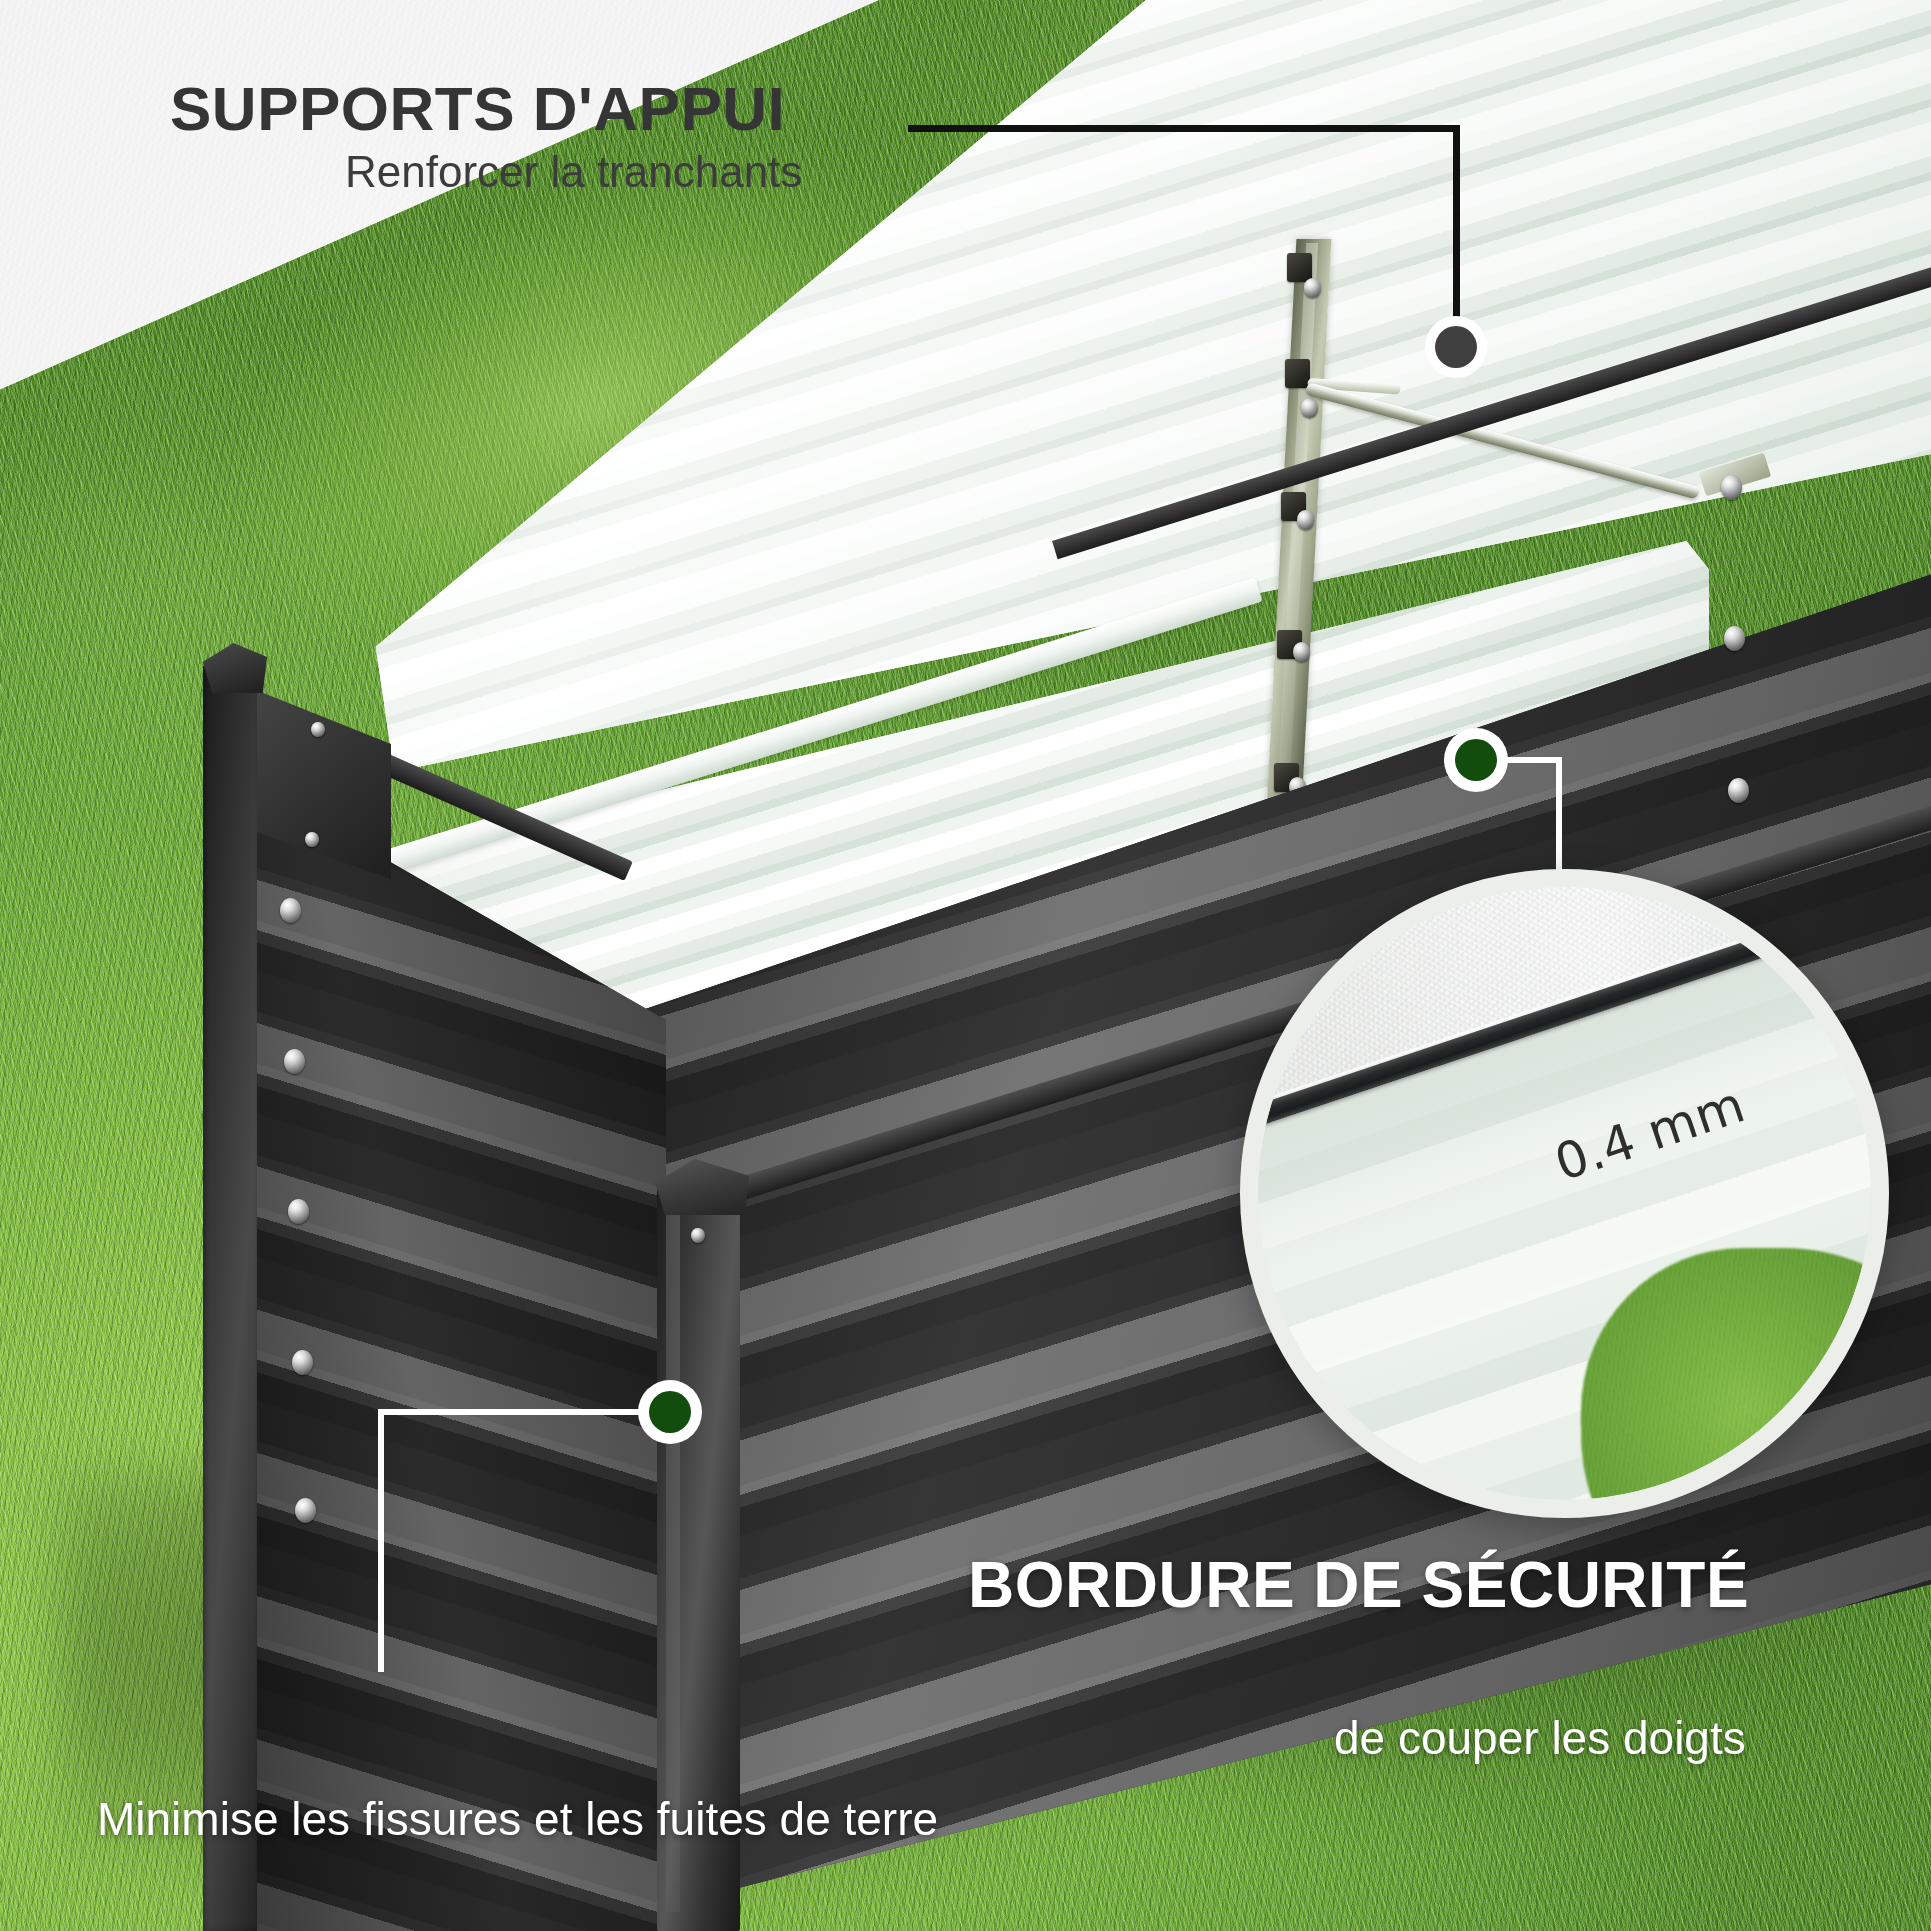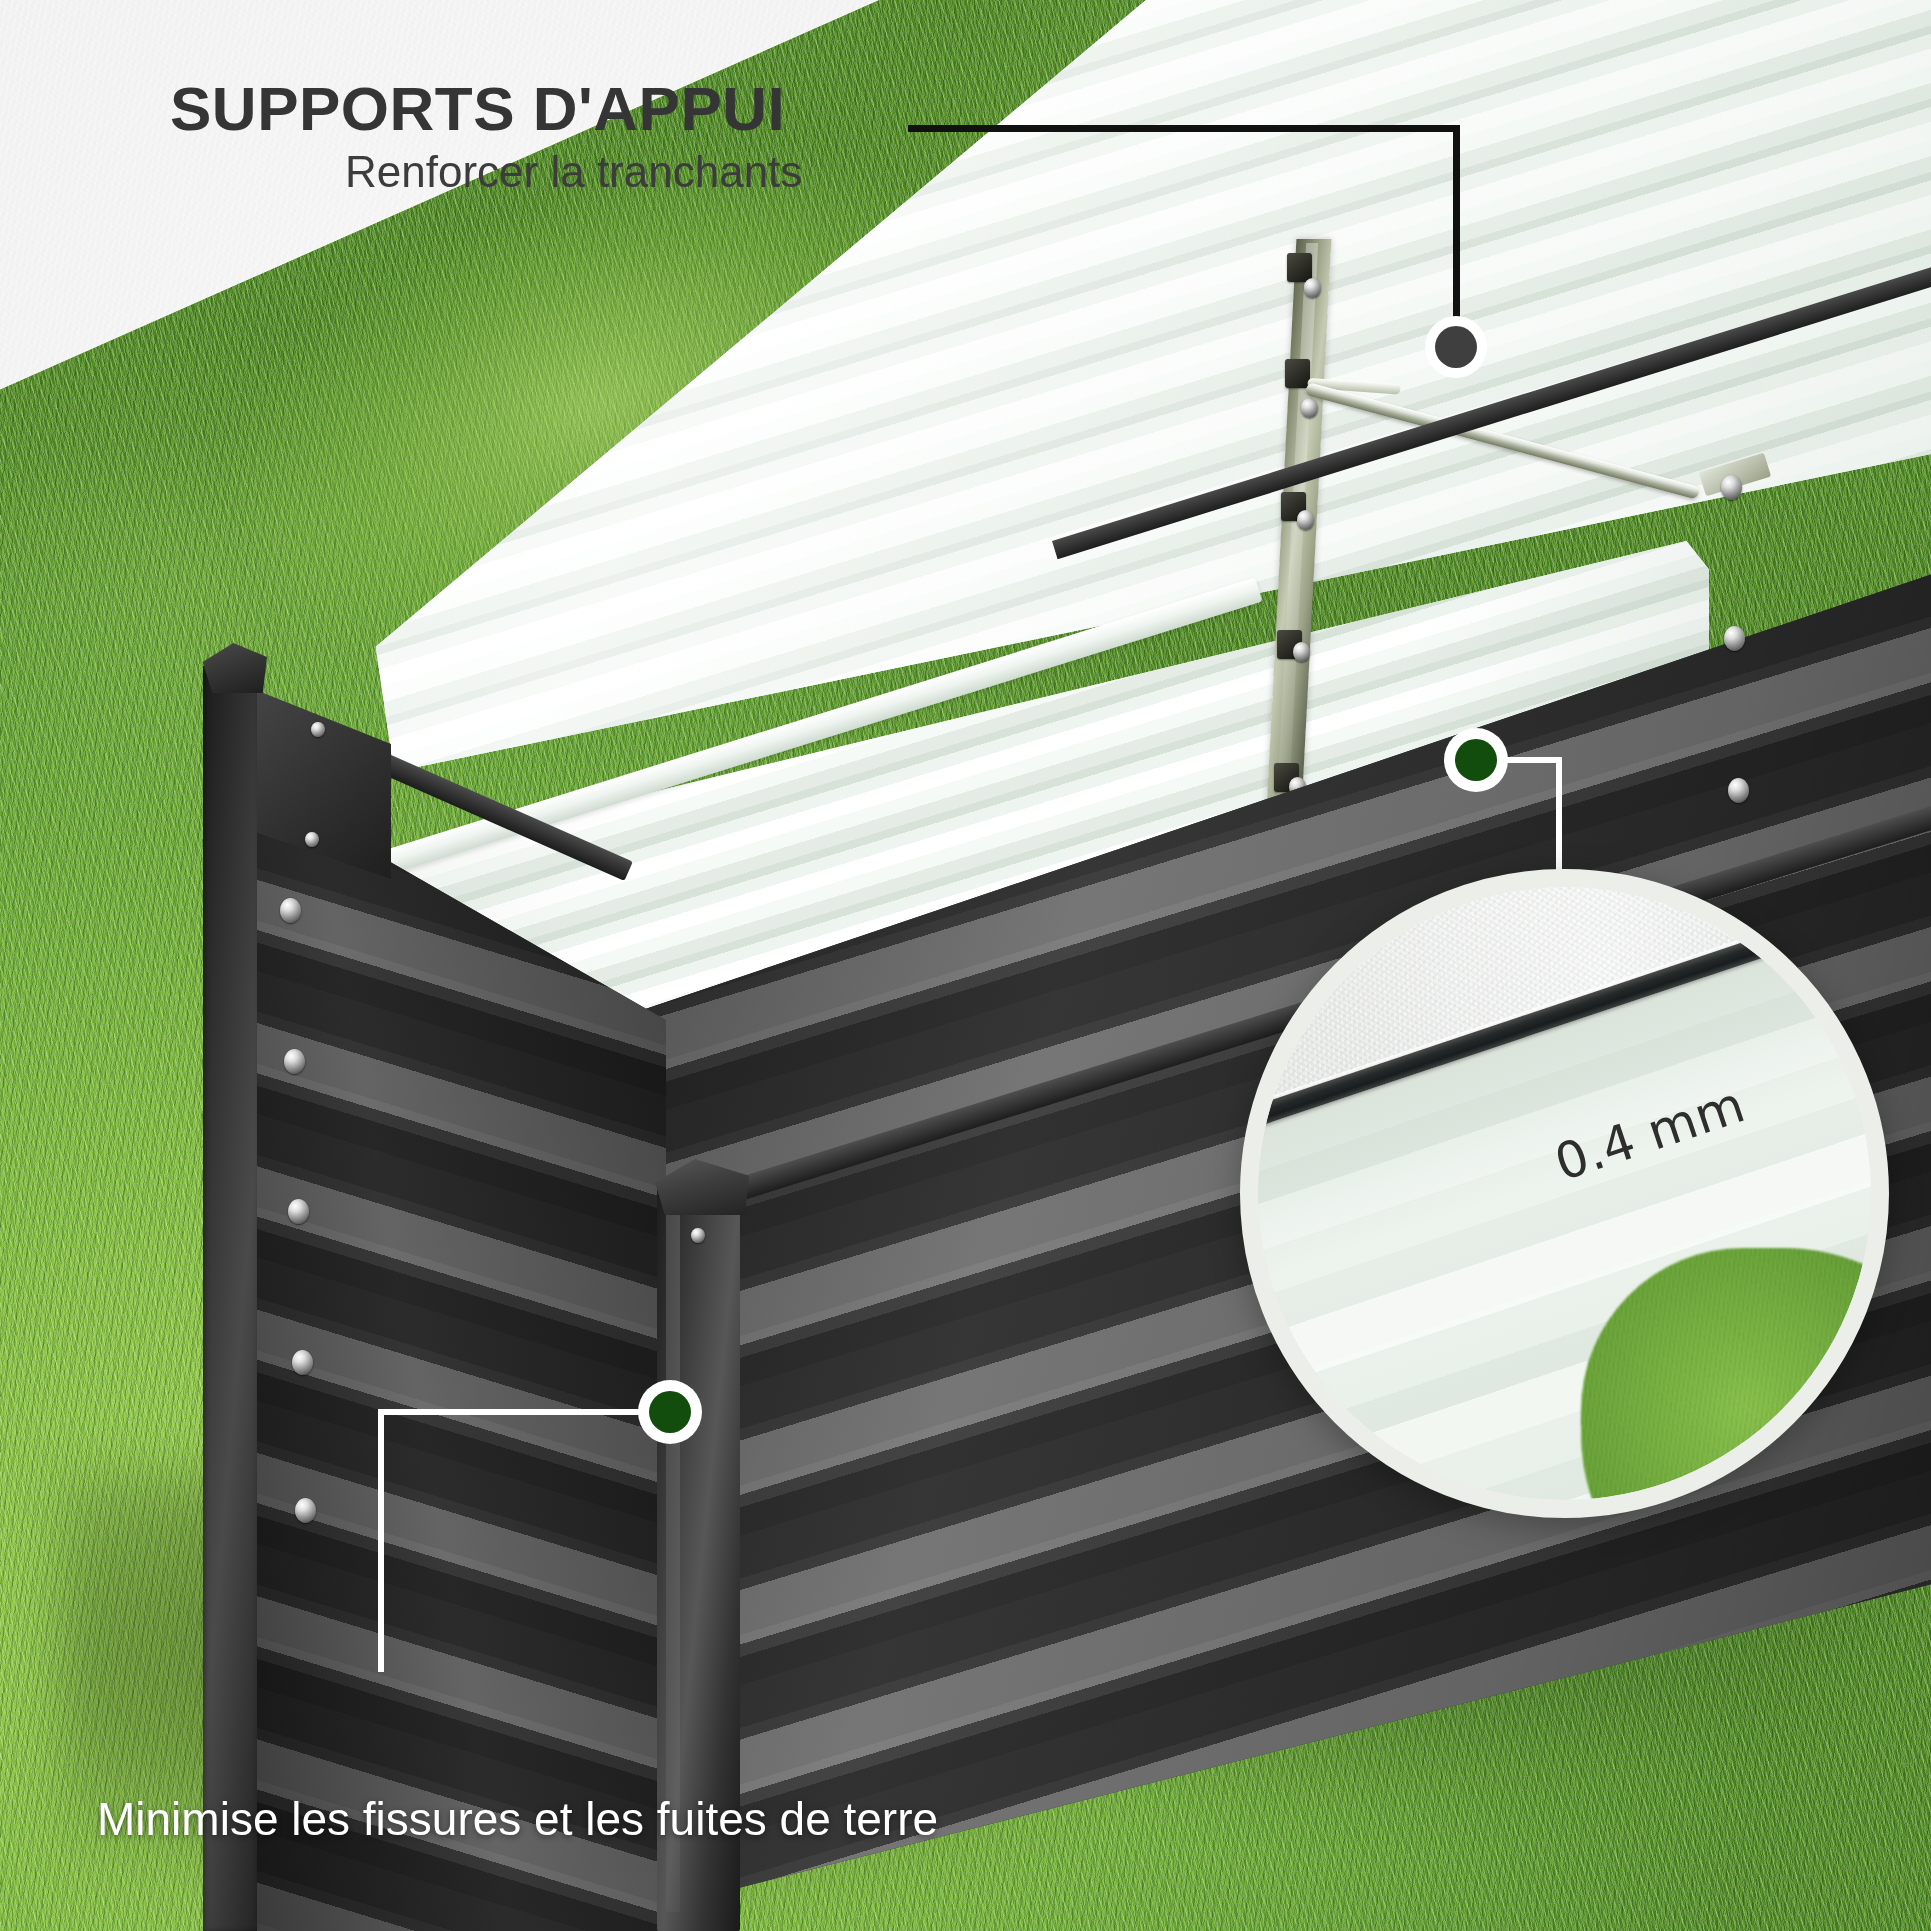--- a/index.html
+++ b/index.html
@@ -616,20 +616,22 @@
       <div class="mag-wall-tex"></div>
       <div class="mag-sheet"></div>
       <div class="mag-sheet-shade"></div>
       <div class="mag-edge-hl"></div>
       <div class="mag-edge"></div>
       <div class="mag-grass"></div>
       <div class="mag-thickness-label">0.4 mm</div>
     </div>
   </div>
 
+  <div class="cap-light-title sq" style="left:968px;top:1548px;font-size:64px;">BORDURE DE SÉCURITÉ</div>
+  <div class="cap-light-sub sq" style="left:1334px;top:1711px;font-size:46px;">de couper les doigts</div>
 
   <div class="leader-w" style="left:378px;top:1409px;width:290px;height:5.8px;"></div>
   <div class="leader-w" style="left:378px;top:1409px;width:5.8px;height:263px;"></div>
   <div class="dot" style="left:638px;top:1380px;width:64px;height:64px;">
     <i style="width:42px;height:42px;background:#124d0d;"></i>
   </div>
 
   <div class="cap-light-sub sq" style="left:97px;top:1792px;font-size:46px;">Minimise les fissures et les fuites de terre</div>
 
 </div>

